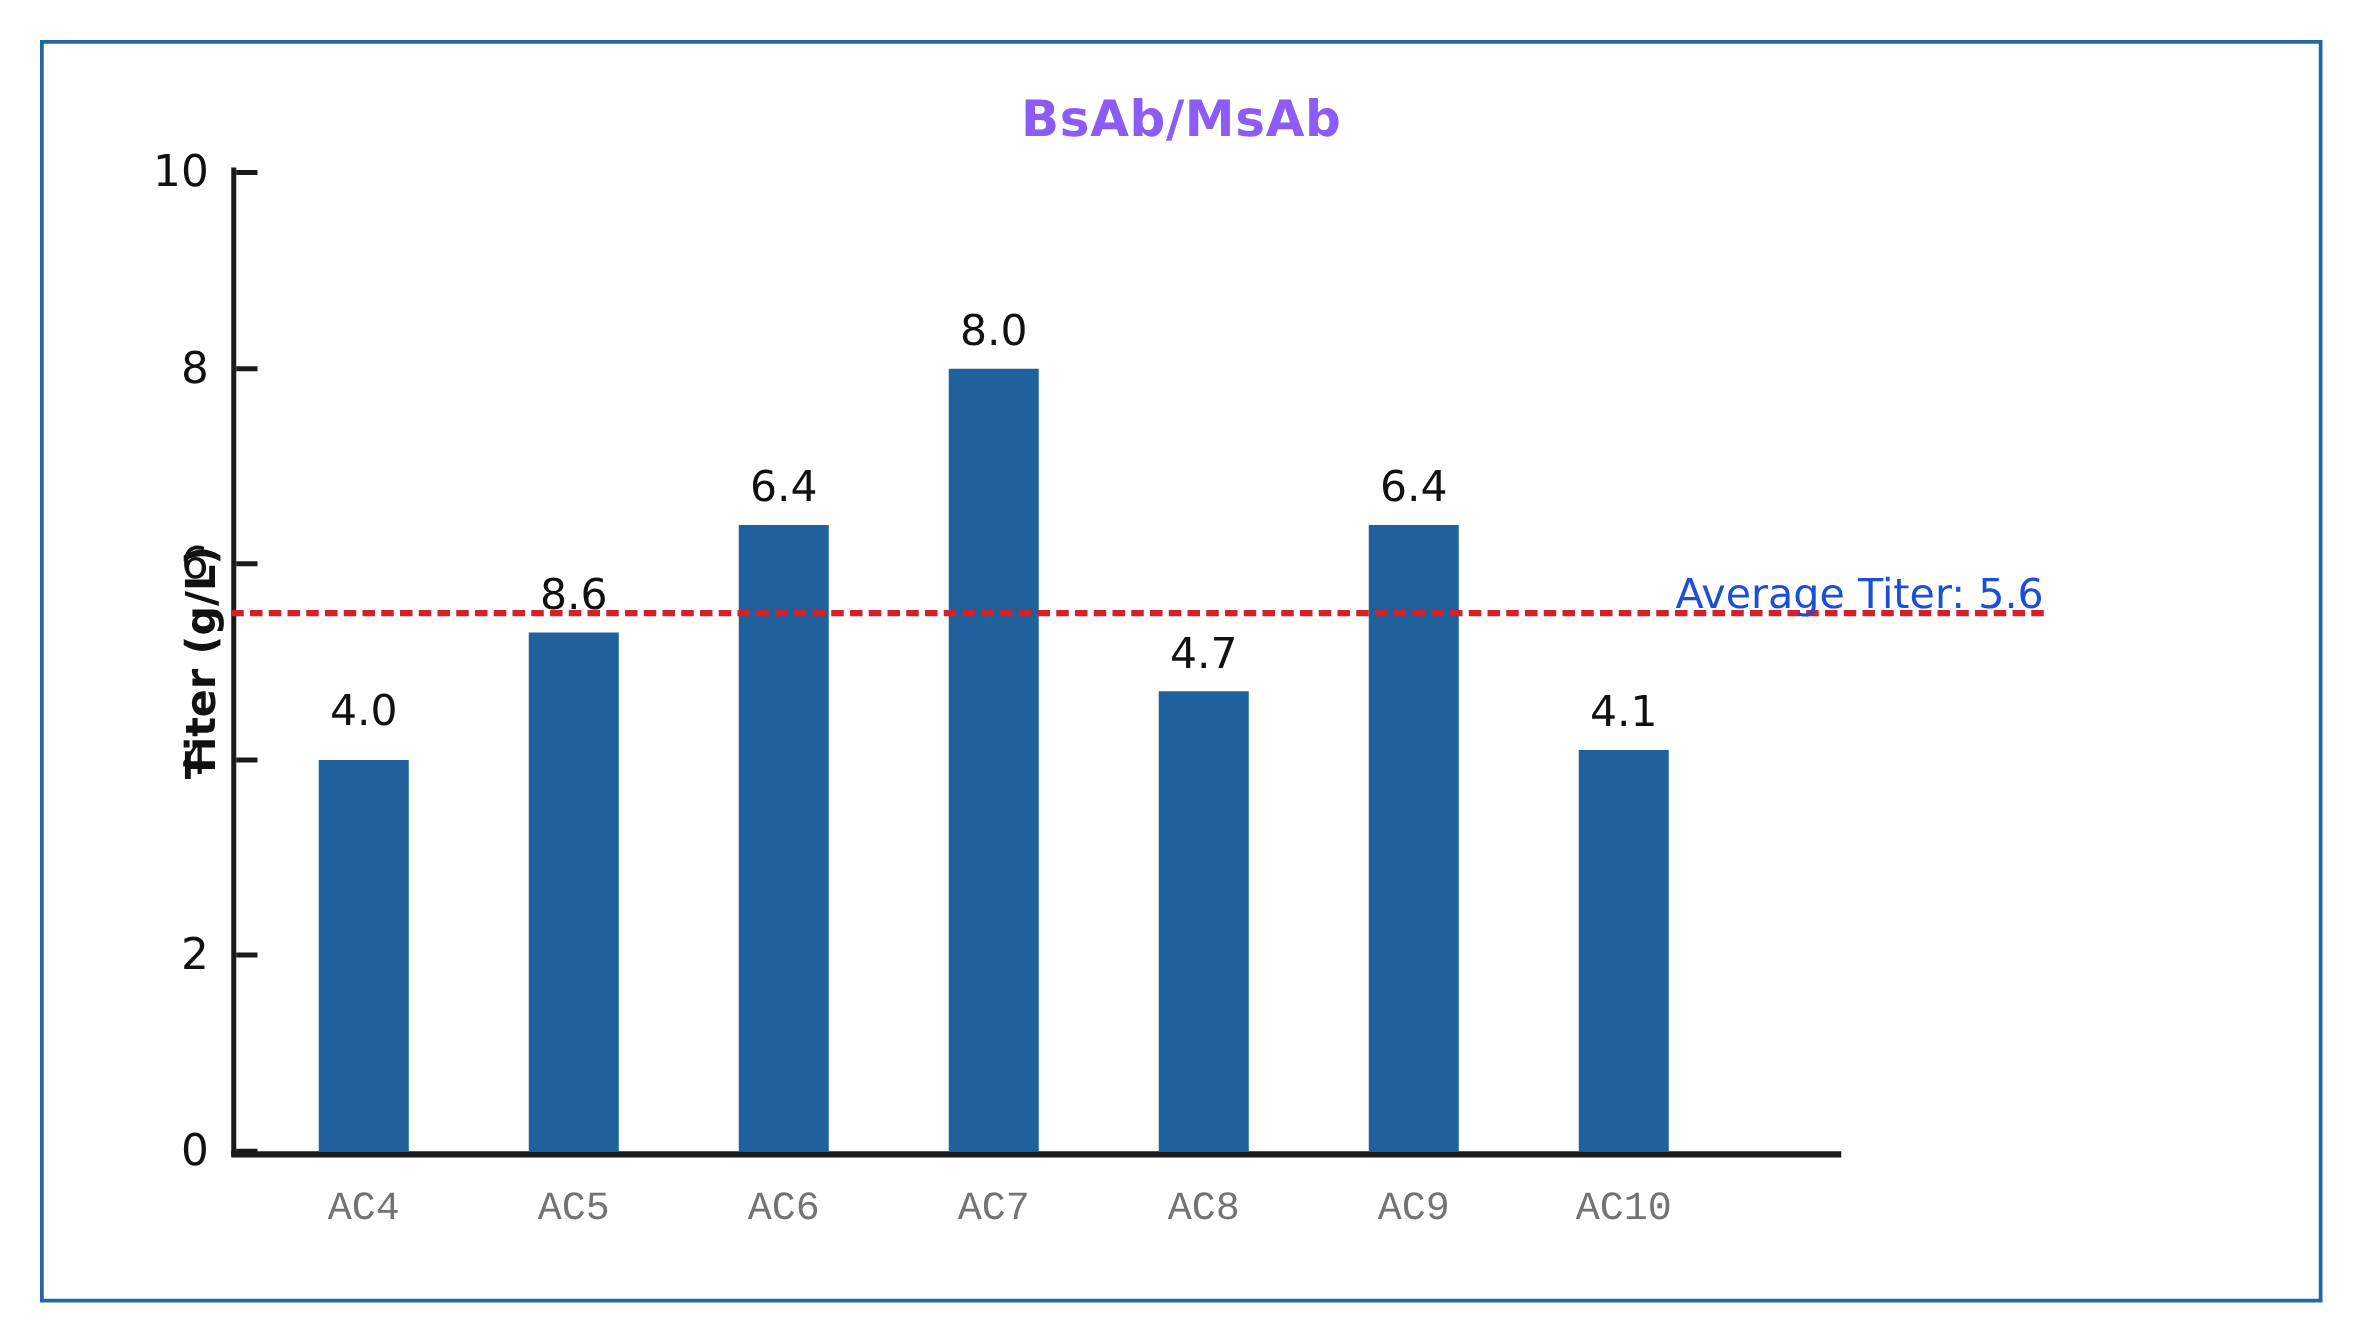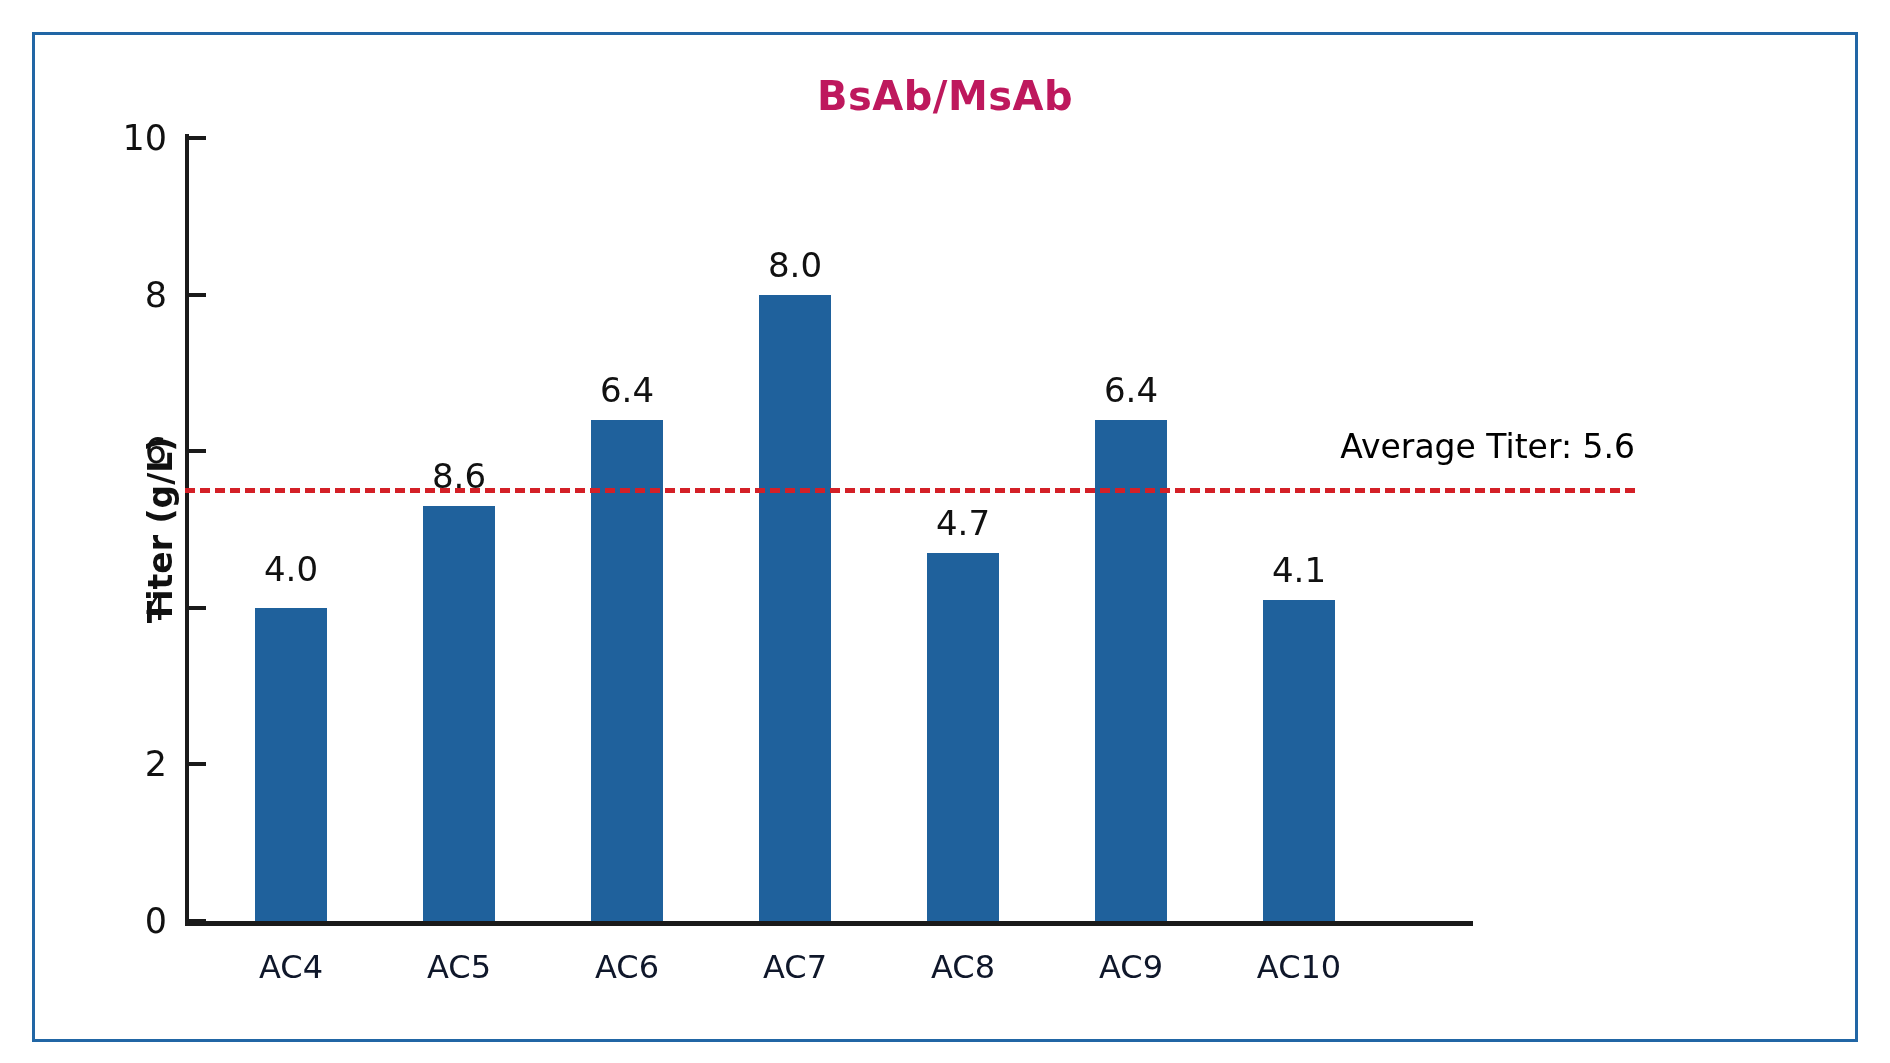--- a/index.html
+++ b/index.html
@@ -25,21 +25,21 @@
     background: #ffffff;
   }
   
   #chart-title {
     position: absolute;
     left: 0; right: 0;
     top: 38px;
     text-align: center;
     font-size: 40px;
     font-weight: bold;
-    color: #be185d;
+    color: #8b5cf6;
     letter-spacing: 0.5px;
     font-family: "DejaVu Sans", "Liberation Sans", sans-serif;
   }
   
   #plot {
     position: absolute;
     left: 150px;            
     top: 103px;             
     width: 1450px;
     height: 783px;          
@@ -111,22 +111,23 @@
     white-space: nowrap;
     text-align: center;
   }
   .cat-label {
     position: absolute;
     left: 50%;
     transform: translateX(-50%);
     top: 100%;
     margin-top: 27px;
     font-size: 32px;
-    color: #0f172a;
-    white-space: nowrap;
+    color: #737373;
+    white-space: nowrap;
+    font-family: Liberation Mono, monospace;
   }
   
   #avg-line {
     position: absolute;
     left: 0;
     width: 1450px;
     height: 0;
     border-top: 5px dashed #c2201f;
   }
   #avg-label {
@@ -211,17 +212,17 @@
             <div class="cat-label">AC9</div>
           </div>
           <div class="bar-group" style="left: 1030px;">
             <div class="bar" style="height: 321.03px; background: rgb(31, 97, 156);"></div>
             <div class="bar-value" style="bottom: 331.03px;">4.1</div>
             <div class="cat-label">AC10</div>
           </div>
         </div>
 
       <div id="avg-line" style="bottom: 428.301px; border-top-color: rgb(212, 32, 39);"></div>
-      <div id="avg-label" style="bottom: 455px; color: #000000;">Average Titer:  5.6</div>
+      <div id="avg-label" style="bottom: 427px; color: #1d4ed8;">Average Titer:  5.6</div>
 
     </div>
   </div>
 </div>
 
 </body></html>

